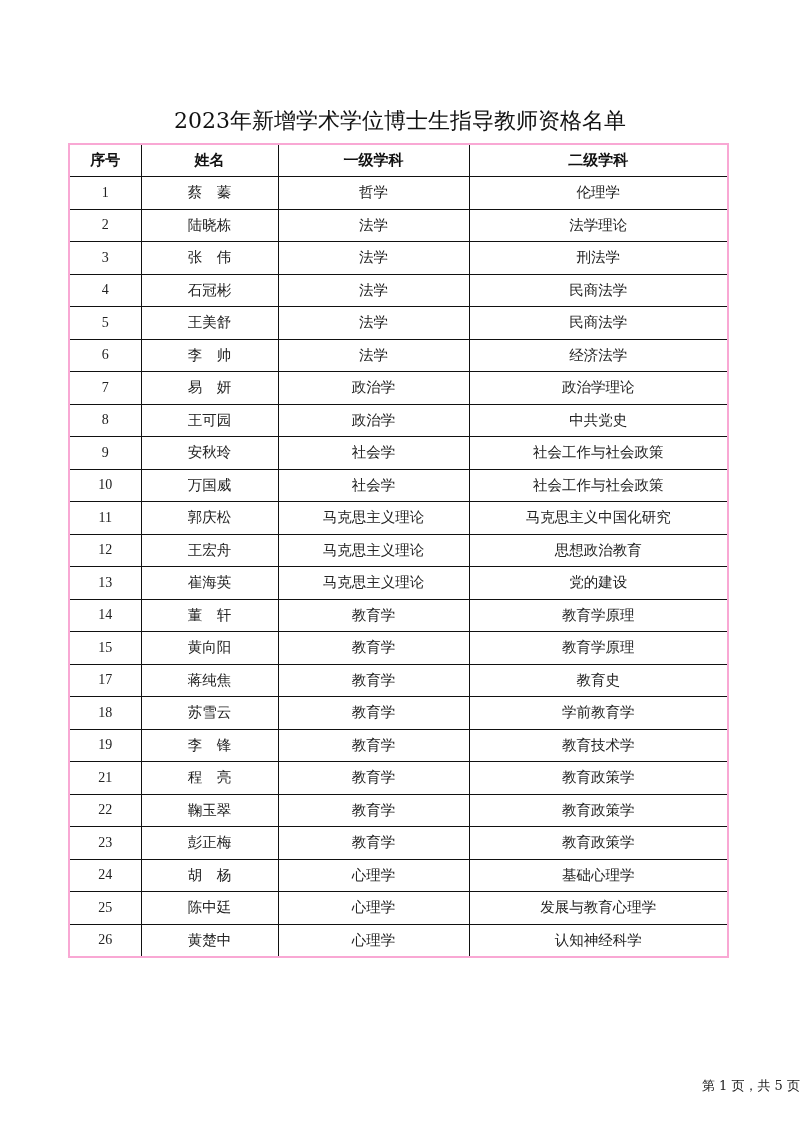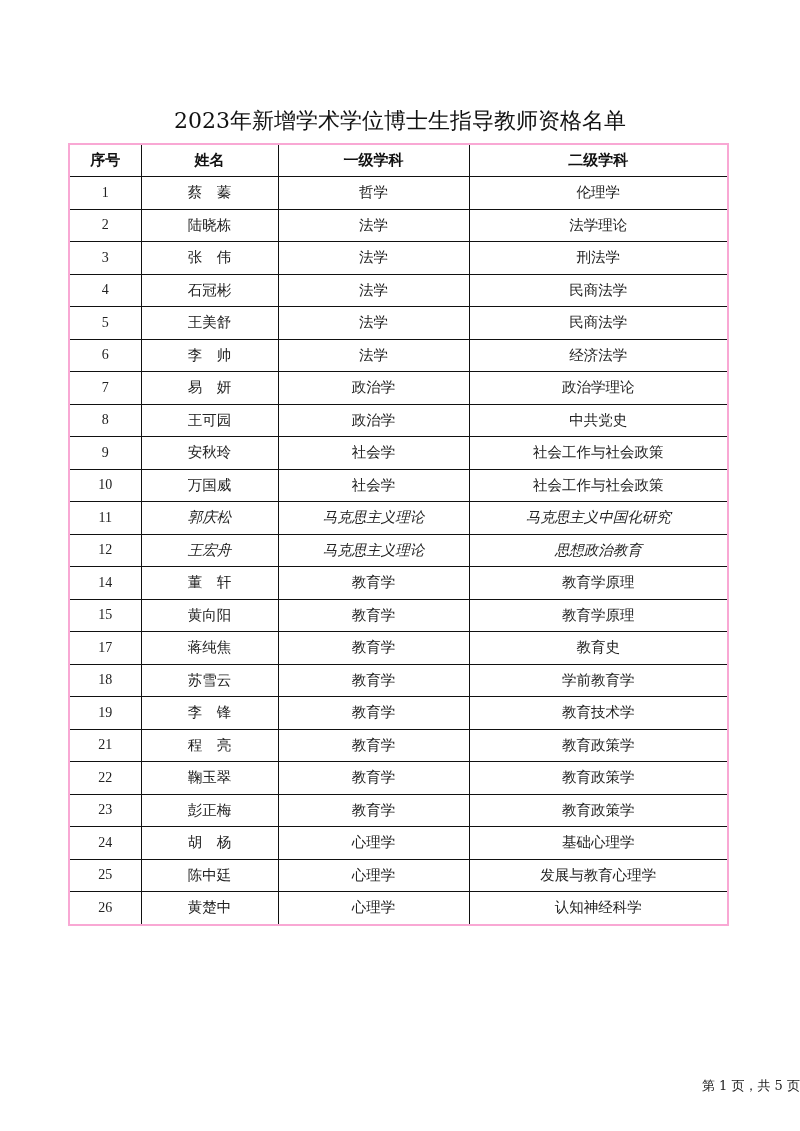--- a/index.html
+++ b/index.html
@@ -58,21 +58,20 @@
     .roster-table td {
       height: 31.5px;
       font-size: 14.5px;
       color: #222;
     }
     .roster-table td.no {
       font-family: "Liberation Serif", "DejaVu Serif", serif;
       font-size: 14px;
     }
     .roster-table tr.italic td.txt {
-      font-style: italic;
     }
     .page-footer {
       position: absolute;
       left: 0;
       top: 1077px;
       width: 800px;
       text-align: right;
       font-size: 13px;
       color: #222;
       font-family: "DejaVu Serif", "Liberation Serif", serif;
@@ -165,20 +164,26 @@
         <td class="txt">马克思主义理论</td>
         <td class="txt">马克思主义中国化研究</td>
       </tr>
       <tr class="italic">
         <td class="no">12</td>
         <td class="txt">王宏舟</td>
         <td class="txt">马克思主义理论</td>
         <td class="txt">思想政治教育</td>
       </tr>
       <tr>
+        <td class="no">13</td>
+        <td class="txt">崔海英</td>
+        <td class="txt">马克思主义理论</td>
+        <td class="txt">党的建设</td>
+      </tr>
+      <tr>
         <td class="no">14</td>
         <td class="txt">董　轩</td>
         <td class="txt">教育学</td>
         <td class="txt">教育学原理</td>
       </tr>
       <tr>
         <td class="no">15</td>
         <td class="txt">黄向阳</td>
         <td class="txt">教育学</td>
         <td class="txt">教育学原理</td>

